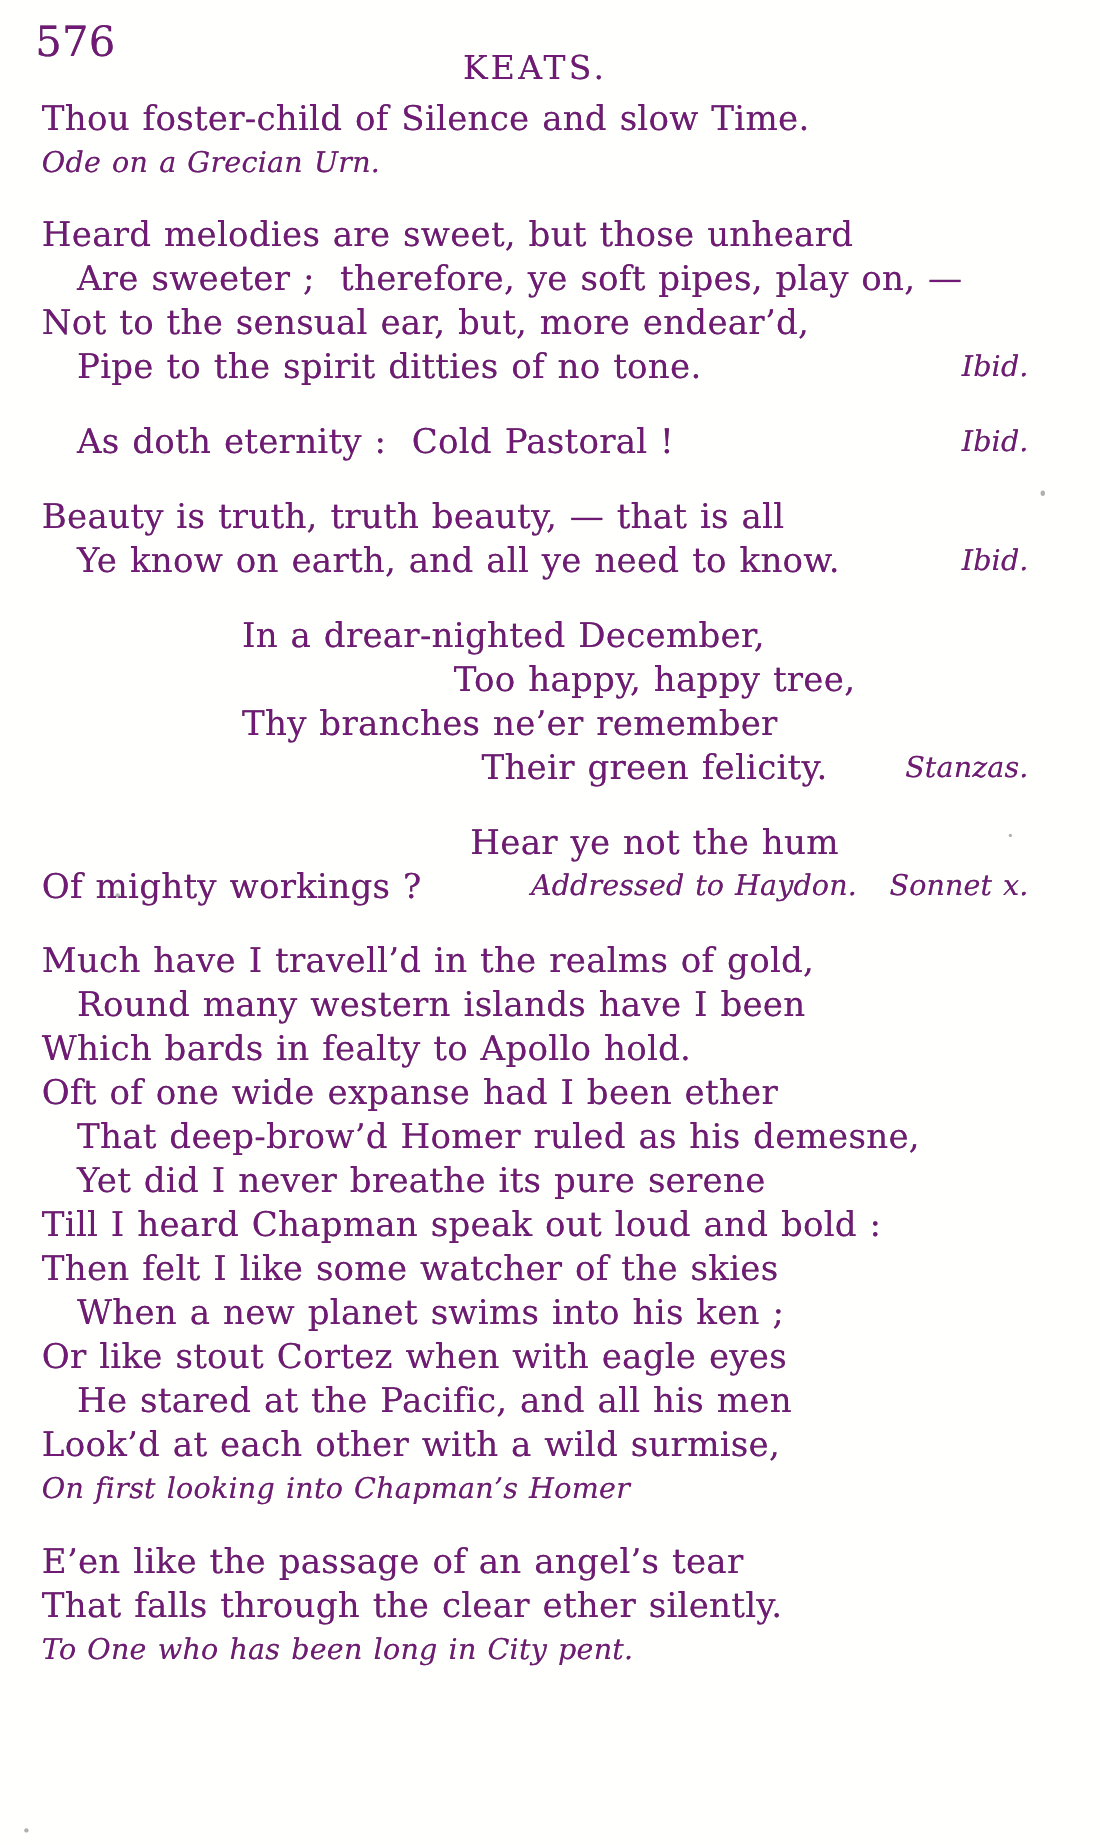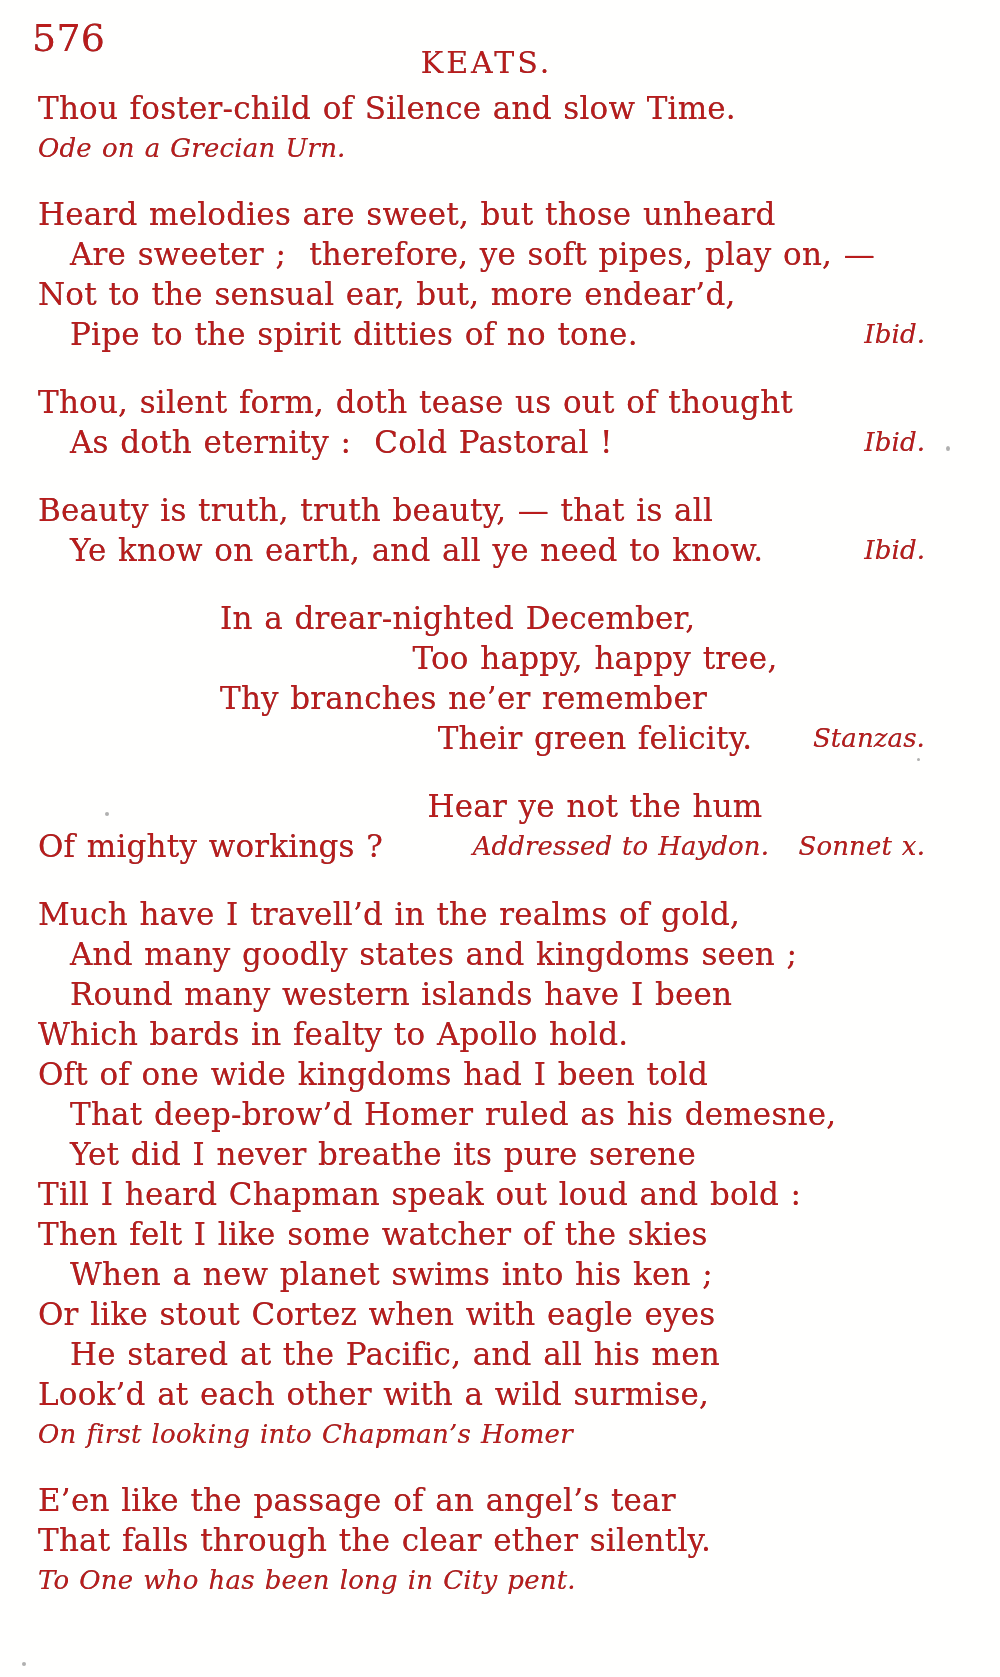--- a/index.html
+++ b/index.html
@@ -2,21 +2,21 @@
 <html><head>
 <meta charset="utf-8">
 <style>
   html, body { margin:0; padding:0; background:#ffffff; }
   .page {
     position: relative;
     width: 1000px;
     height: 1677px;
     margin: 0;
     background: #fffffe;
-    color: #b91c1c;
+    color: #701a75;
     font-family: "DejaVu Serif", "Liberation Serif", serif;
     box-sizing: border-box;
     padding: 14px 65px 0 38px;
     overflow: hidden;
     text-shadow: 0 0 0.5px rgba(10,10,10,0.55);
     letter-spacing: 0.2px;
     word-spacing: 1.5px;
   }
   header { position: relative; height: 46px; }
   .pageno {
@@ -32,21 +32,21 @@
   .line {
     position: relative;
     font-size: 31px;
     line-height: 40px;
     white-space: pre;
   }
   .indent-1 { padding-left: 32px; }
   .indent-2 { padding-left: 182px; }
   .indent-3 { padding-left: 217px; text-align: center; }
   .inline-attr {
-    position: absolute; right: 10px; bottom: 1px;
+    position: absolute; right: 0; bottom: 1px;
     font-style: italic;
     font-size: 26px; line-height: 38px;
     white-space: pre;
     letter-spacing: 0.1px;
   }
   .attr-line {
     font-style: italic;
     font-size: 26px;
     line-height: 36px;
     text-align: left;
@@ -74,43 +74,41 @@
         <div class="line"><span>Thou foster-child of Silence and slow Time.</span></div>
         <div class="attr-line">Ode on a Grecian Urn.</div>
       </div>
       <div class="quote">
         <div class="line"><span>Heard melodies are sweet, but those unheard</span></div>
         <div class="line indent-1"><span>Are sweeter ;  therefore, ye soft pipes, play on, —</span></div>
         <div class="line"><span>Not to the sensual ear, but, more endear’d,</span></div>
         <div class="line indent-1"><span>Pipe to the spirit ditties of no tone.</span><span class="inline-attr">Ibid.</span></div>
       </div>
       <div class="quote">
-        <div class="line"><span>Thou, silent form, doth tease us out of thought</span></div>
         <div class="line indent-1"><span>As doth eternity :  Cold Pastoral !</span><span class="inline-attr">Ibid.</span></div>
       </div>
       <div class="quote">
         <div class="line"><span>Beauty is truth, truth beauty, — that is all</span></div>
         <div class="line indent-1"><span>Ye know on earth, and all ye need to know.</span><span class="inline-attr">Ibid.</span></div>
       </div>
       <div class="quote">
         <div class="line indent-2"><span>In a drear-nighted December,</span></div>
         <div class="line indent-3"><span>Too happy, happy tree,</span></div>
         <div class="line indent-2"><span>Thy branches ne’er remember</span></div>
         <div class="line indent-3"><span>Their green felicity.</span><span class="inline-attr">Stanzas.</span></div>
       </div>
       <div class="quote">
         <div class="line indent-3"><span>Hear ye not the hum</span></div>
         <div class="line"><span>Of mighty workings ?</span><span class="inline-attr">Addressed to Haydon.   Sonnet x.</span></div>
       </div>
       <div class="quote">
         <div class="line"><span>Much have I travell’d in the realms of gold,</span></div>
-        <div class="line indent-1"><span>And many goodly states and kingdoms seen ;</span></div>
         <div class="line indent-1"><span>Round many western islands have I been</span></div>
         <div class="line"><span>Which bards in fealty to Apollo hold.</span></div>
-        <div class="line"><span>Oft of one wide kingdoms had I been told</span></div>
+        <div class="line"><span>Oft of one wide expanse had I been ether</span></div>
         <div class="line indent-1"><span>That deep-brow’d Homer ruled as his demesne,</span></div>
         <div class="line indent-1"><span>Yet did I never breathe its pure serene</span></div>
         <div class="line"><span>Till I heard Chapman speak out loud and bold :</span></div>
         <div class="line"><span>Then felt I like some watcher of the skies</span></div>
         <div class="line indent-1"><span>When a new planet swims into his ken ;</span></div>
         <div class="line"><span>Or like stout Cortez when with eagle eyes</span></div>
         <div class="line indent-1"><span>He stared at the Pacific, and all his men</span></div>
         <div class="line"><span>Look’d at each other with a wild surmise,</span></div>
         <div class="attr-line">On first looking into Chapman’s Homer</div>
       </div>

